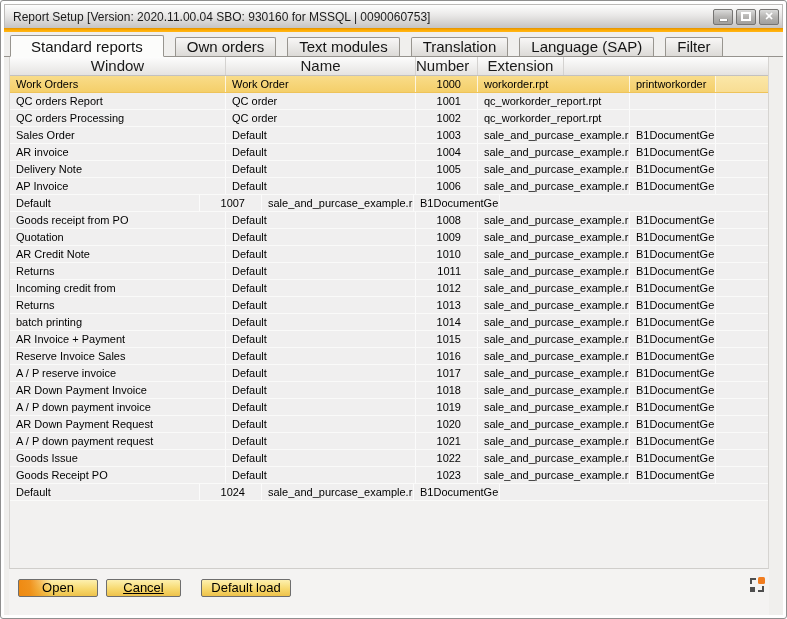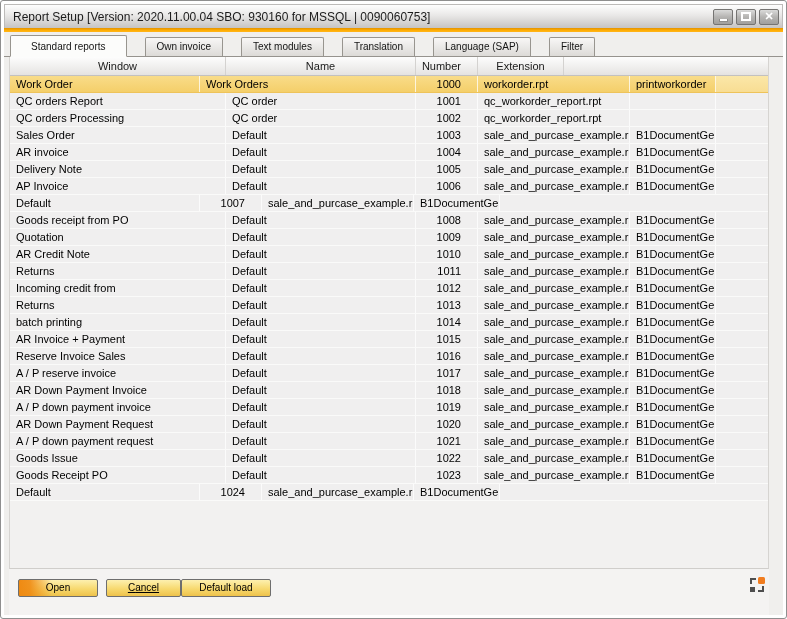--- a/index.html
+++ b/index.html
@@ -28,40 +28,40 @@
   
   .accent{height:4px;flex:0 0 4px;background:linear-gradient(#e49300,#ffae04 60%,#ffb51d);}
   
   .body-area{flex:1;background:#f0efed;display:flex;flex-direction:column;overflow:hidden;}
   
   .tabbar{
     flex:0 0 25px;display:flex;align-items:flex-end;
     padding:3px 14px 0 6px;border-bottom:1px solid #96938e;
   }
   .tab{
-    font-size:10px;color:#141414;height:19px;line-height:18px;padding:0 11px;margin-right:18px;
+    font-size:15px;color:#141414;height:19px;line-height:18px;padding:0 11px;margin-right:11px;
     background:linear-gradient(#f8f7f6,#dcdad7);
     border:1px solid #98958f;border-bottom:none;border-radius:2px 2px 0 0;cursor:default;white-space:nowrap;
   }
   .tab.active{
     background:#fcfcfb;height:22px;line-height:21px;padding:0 20px;
     margin-bottom:-1px;border-bottom:1px solid #fcfcfb;
   }
   
   .grid-panel{
     flex:1;margin:0 14px 0 5px;display:flex;flex-direction:column;
     background:#f2f1f0;border-left:1px solid #d6d4d1;border-right:1px solid #d6d4d1;
     border-bottom:1px solid #d0cecb;overflow:hidden;
   }
   .hrow{
     flex:0 0 19px;display:flex;
     background:linear-gradient(#fdfdfd,#e5e3e1);border-bottom:1px solid #c3c1bf;
   }
   .hcell{
-    font-size:11px;color:#1a1a1a;line-height:18px;text-align:center;
+    font-size:15px;color:#1a1a1a;line-height:18px;text-align:center;
     border-right:1px solid #d4d2d0;overflow:hidden;white-space:nowrap;cursor:default;
   }
   .grid-body{flex:0 0 auto;}
   .row{display:flex;height:17px;background:#f0efef;border-bottom:1px solid #fafaf9;cursor:default;}
   .cell{
     font-size:11px;color:#000;line-height:16px;padding:0 4px 0 6px;
     white-space:nowrap;overflow:hidden;border-right:1px solid rgba(255,255,255,.75);
   }
   .c-window{width:216px;}
   .c-name{width:190px;}
@@ -71,33 +71,33 @@
   .c-last{width:54px;flex:1;border-right:none;}
   .row.selected{background:linear-gradient(#f9dc89,#f4cf6a);border-bottom:1px solid #eec35a;}
   .row.selected .c-last{background:linear-gradient(#fbe7a8,#f8dd93);}
   .grid-empty{flex:1;background:#f2f1f0;}
   
   .bottombar{
     flex:0 0 46px;margin:0 14px 0 5px;background:#f4f3f2;
     position:relative;display:flex;align-items:flex-start;padding:10px 0 0 9px;
   }
   .btn{
-    height:18px;font-size:10px;color:#000;text-align:center;
+    height:18px;font-size:13px;color:#000;text-align:center;
     background:linear-gradient(#fdf0af 0%,#f7d96f 55%,#eec24b 100%);
     border:1px solid #6e6e6e;border-radius:2px;cursor:default;
     font-family:"Liberation Sans",sans-serif;padding:0;
   }
   .btn-open{
     width:80px;
     background:
       linear-gradient(to right,#ef8a12 0%,rgba(239,138,18,.9) 14%,rgba(239,138,18,0) 42%),
       linear-gradient(#fdf0af 0%,#f7d96f 55%,#eec24b 100%);
   }
   .btn-cancel{width:75px;margin-left:8px;text-decoration:underline;}
-  .btn-default{width:90px;}
+  .btn-default{width:90px;margin-left:20px;}
   .acc{display:block;line-height:16px;}
   .acc-u::first-letter{text-decoration:underline;}
   .corner-icon{position:absolute;right:4px;top:8px;width:16px;height:16px;cursor:default;}
 </style>
 </head>
 <body>
 
 <div class="window">
 
   <div class="titlebar">
@@ -114,39 +114,39 @@
       </div>
     </div>
   </div>
 
   <div class="accent"></div>
 
   <div class="body-area">
 
     <div class="tabbar">
         <div class="tab active">Standard reports</div>
-        <div class="tab">Own invoice</div>
+        <div class="tab">Own orders</div>
         <div class="tab">Text modules</div>
         <div class="tab">Translation</div>
         <div class="tab">Language (SAP)</div>
         <div class="tab">Filter</div>
       </div>
 
     <div class="grid-panel">
       <div class="hrow">
         <div class="hcell c-window">Window</div>
         <div class="hcell c-name">Name</div>
         <div class="hcell c-number">Number</div>
         <div class="hcell c-ext">Extension</div>
         <div class="hcell c-last"></div>
       </div>
       <div class="grid-body">
           <div class="row selected">
+    <div class="cell c-window">Work Orders</div>
     <div class="cell c-name">Work Order</div>
-    <div class="cell c-window">Work Orders</div>
     <div class="cell c-number">1000</div>
     <div class="cell c-report">workorder.rpt</div>
     <div class="cell c-ext">printworkorder</div>
     <div class="cell c-last"></div>
   </div>
           <div class="row">
     <div class="cell c-window">QC orders Report</div>
     <div class="cell c-name">QC order</div>
     <div class="cell c-number">1001</div>
     <div class="cell c-report">qc_workorder_report.rpt</div>

